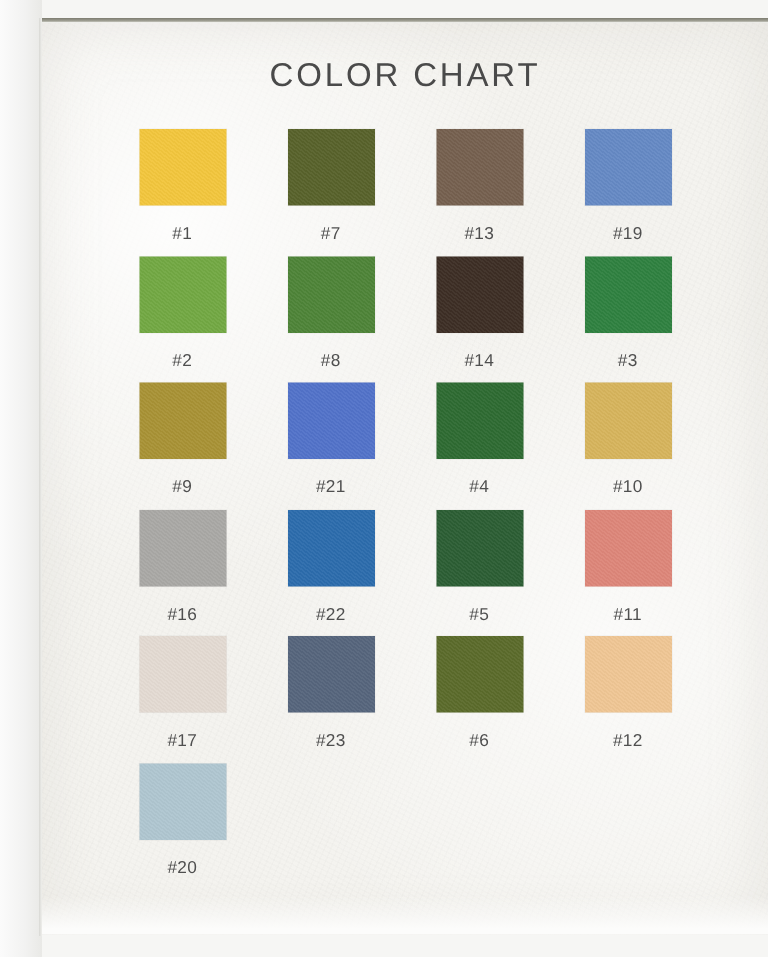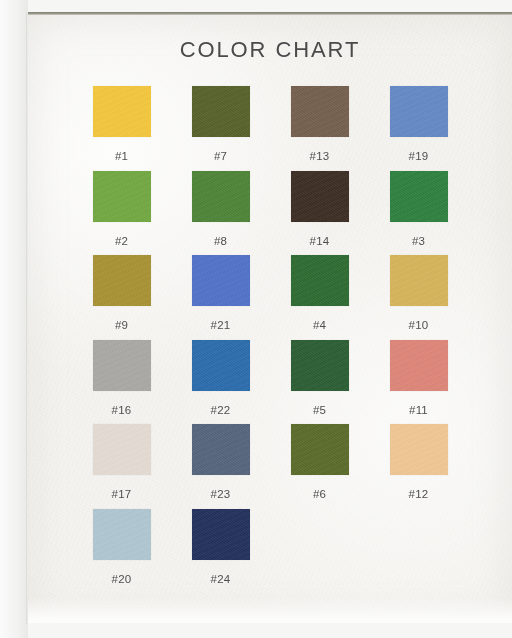--- a/index.html
+++ b/index.html
@@ -218,22 +218,18 @@
           <div class="swatch-label">#6</div>
         </div>
         <div class="cell">
           <div class="swatch" style="background-color: rgb(239, 198, 148);"></div>
           <div class="swatch-label">#12</div>
         </div>
         <div class="cell">
           <div class="swatch" style="background-color: rgb(175, 198, 208);"></div>
           <div class="swatch-label">#20</div>
         </div>
-        <div class="cell">
-          <div class="swatch" style="background-color: rgb(36, 50, 92);"></div>
-          <div class="swatch-label">#24</div>
-        </div>
       </div>
 
     <div class="paper-bottom-fade"></div>
   </div>
 
 </div>
 
 </body></html>

